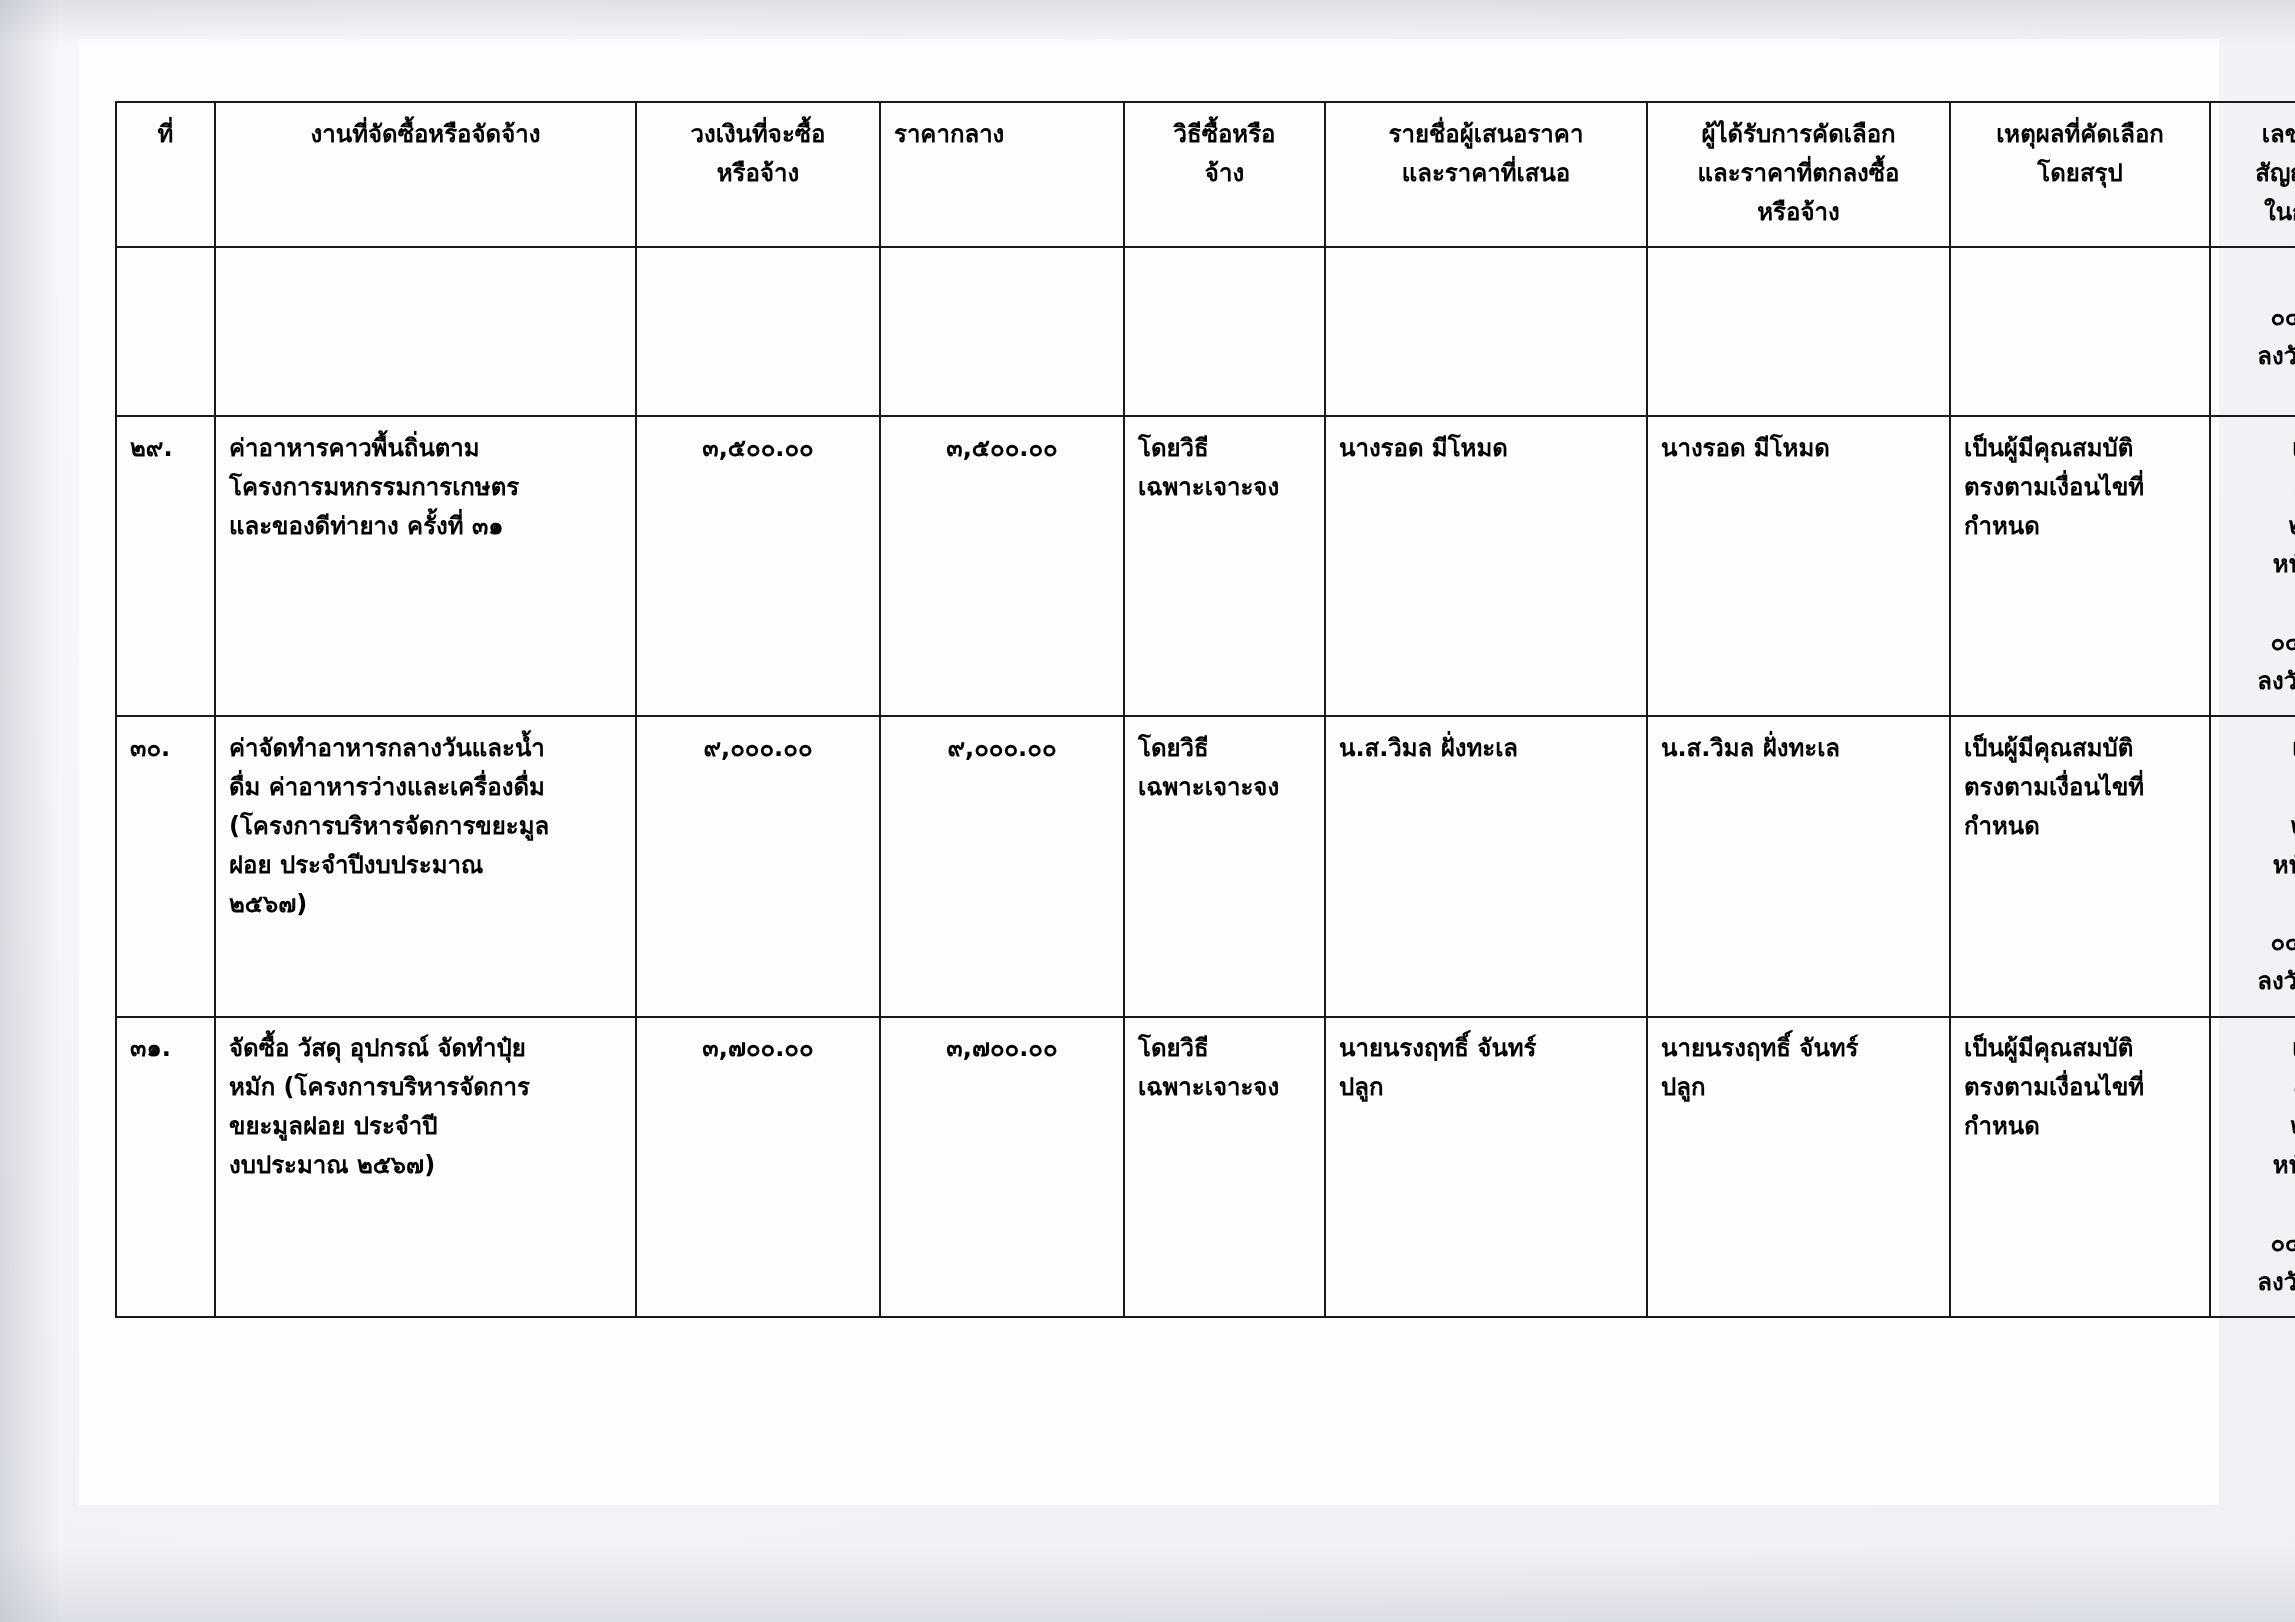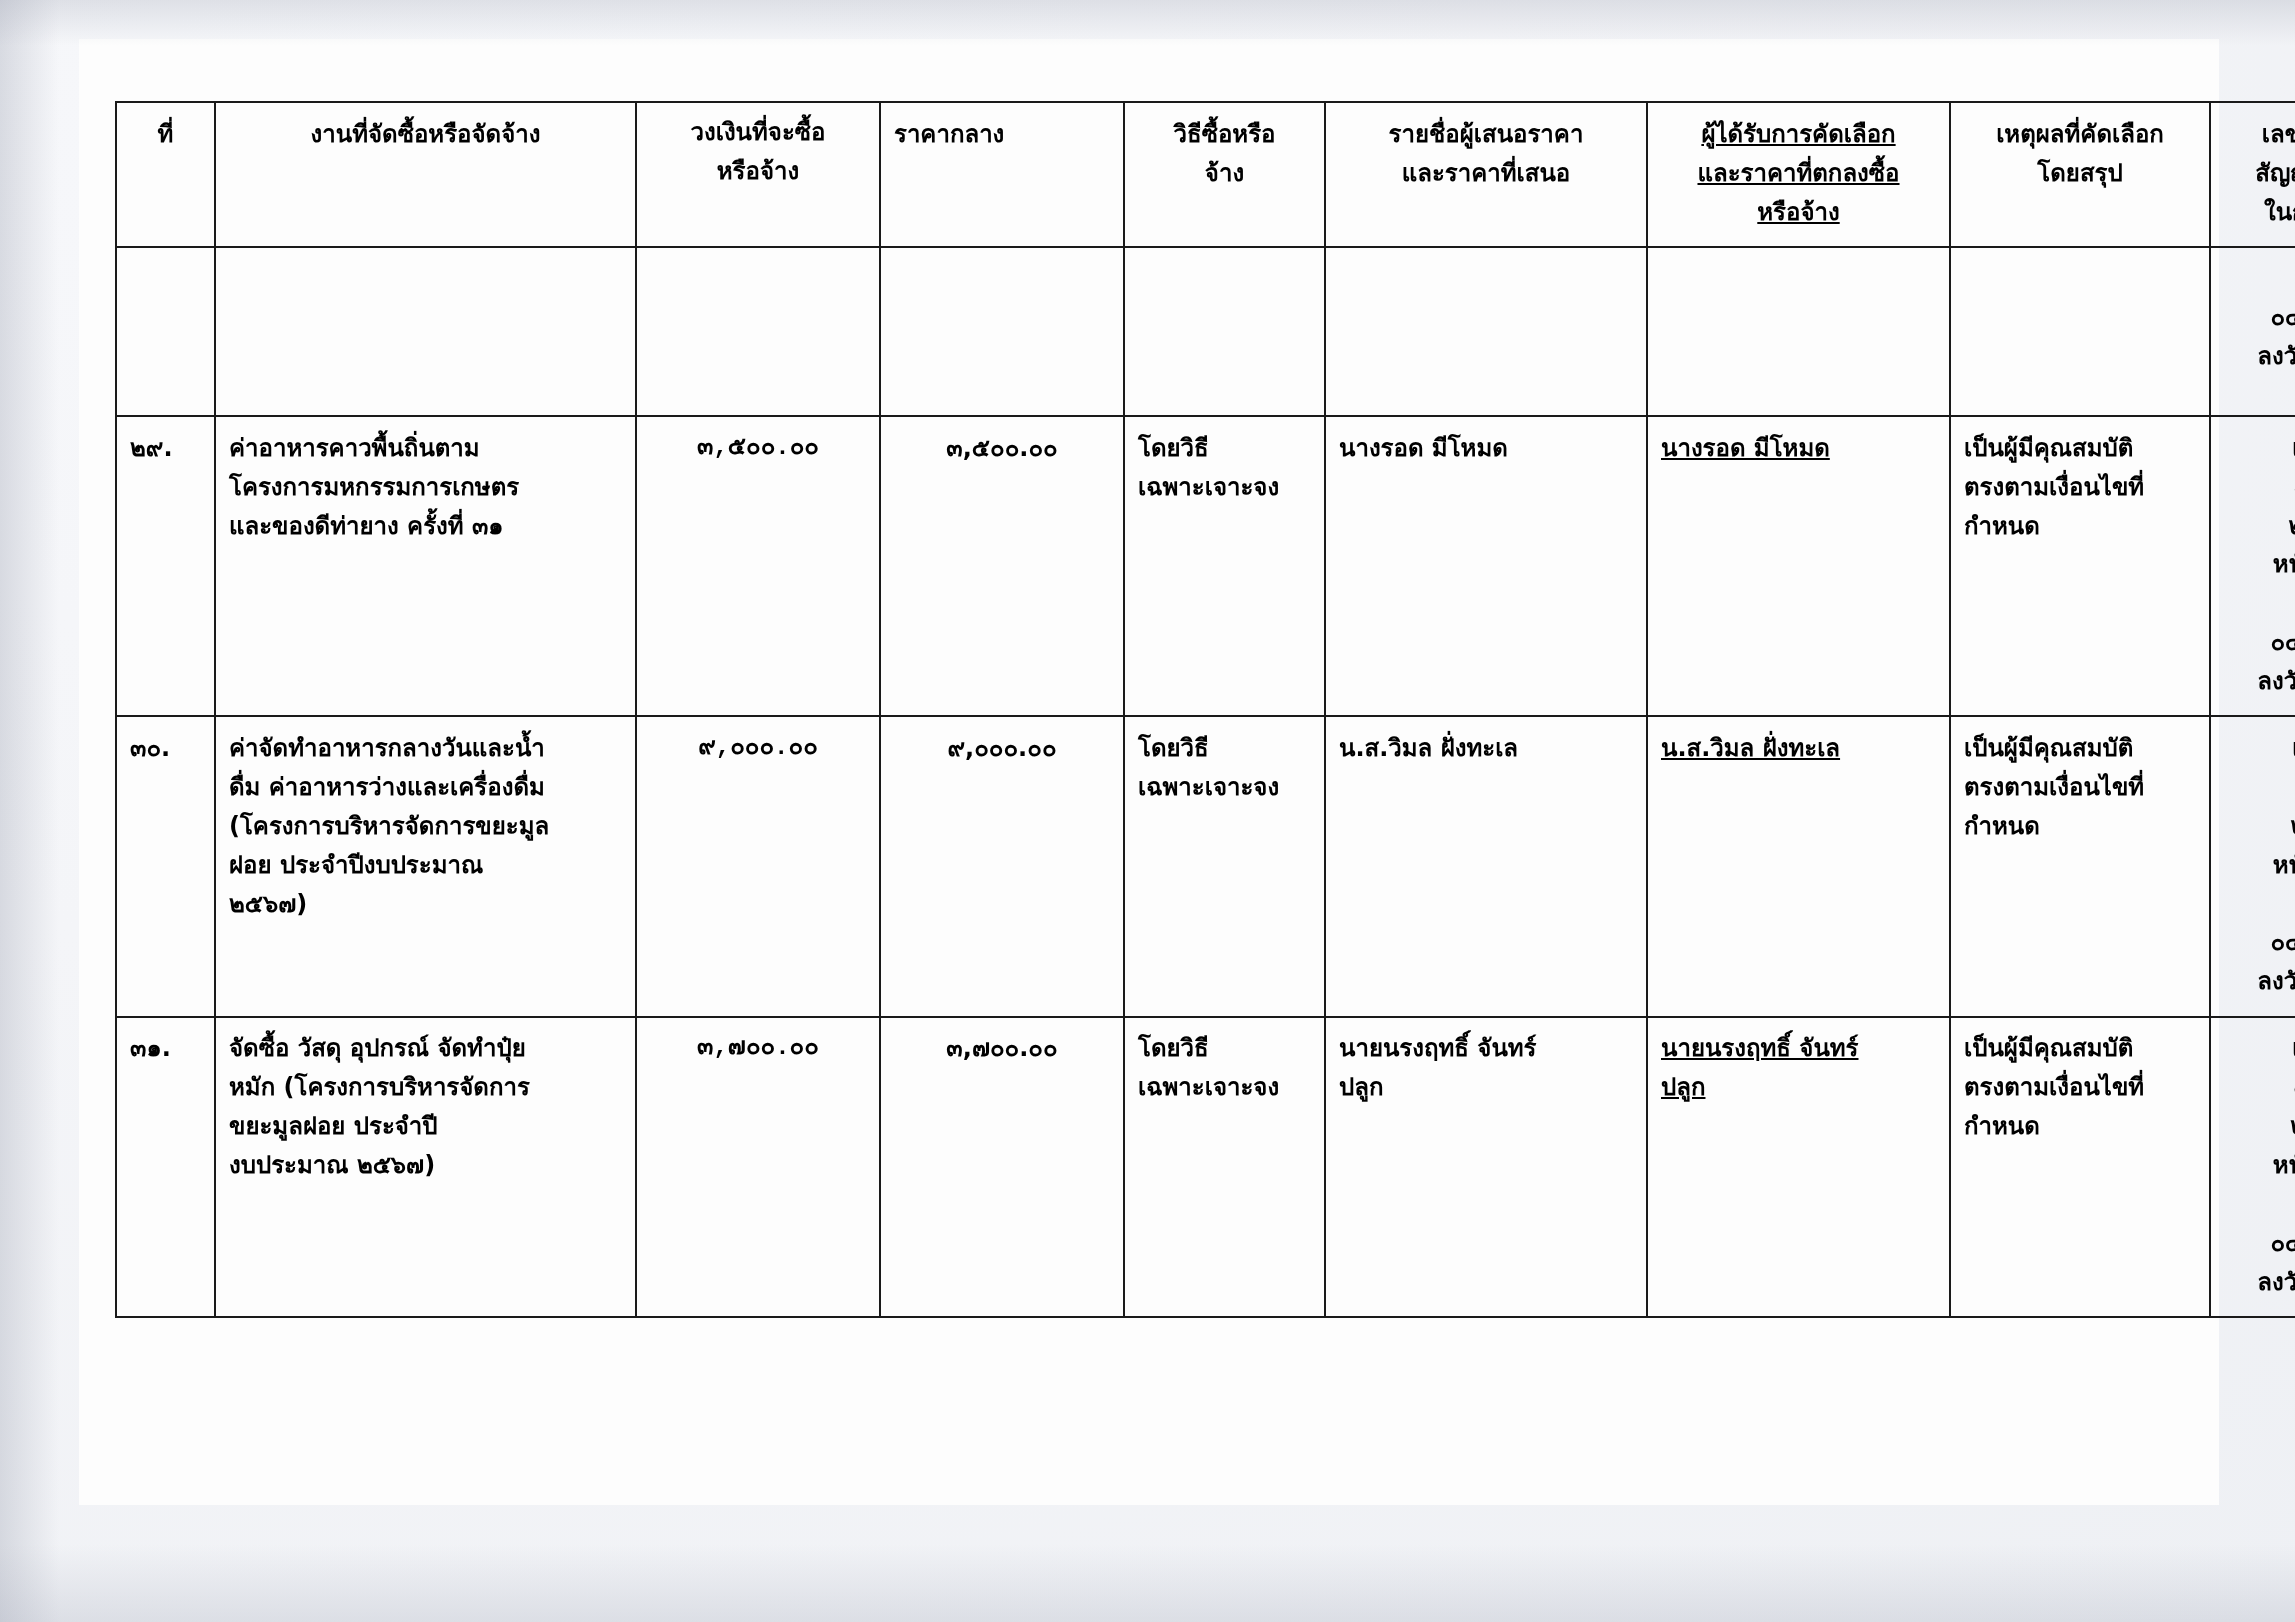--- a/index.html
+++ b/index.html
@@ -69,25 +69,25 @@
   thead th {
     text-align: center;
     vertical-align: middle;
     font-weight: 700;
     font-size: 25px;
     line-height: 1.5;
     padding: 17px 7.9px;
   }
   .c-num      { width: 71px; text-align: center; }
   .c-work     { width: 393px; margin-left: 8px; }
-  .c-budget   { width: 216px; text-align: center; font-family: Liberation Mono, monospace; }
+  .c-budget   { width: 216px; text-align: center; }
   .c-mid      { width: 216px; text-align: left; }
   .c-method   { width: 173px; }
   .c-bidder   { width: 294px; }
-  .c-winner   { width: 275px; text-decoration: underline; }
+  .c-winner   { width: 275px; }
   .c-reason   { width: 232px; border-radius: 12px; }
   .c-contract { width: 262px; text-align: center; }
 
   td.c-num     { text-align: left; }
   td.c-budget, td.c-mid { text-align: center; margin-left: 16px; }
   td.c-contract { text-align: center; }
 
   .line { display: block; }
   .spacer-row td { height: 141px; }
 </style>

